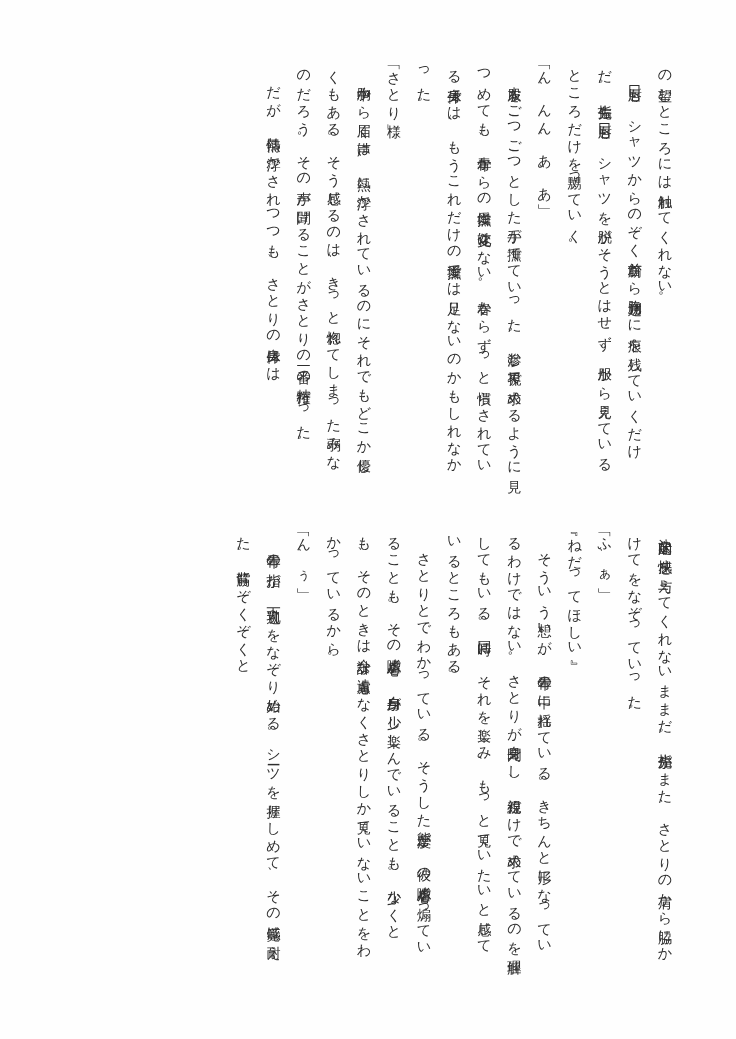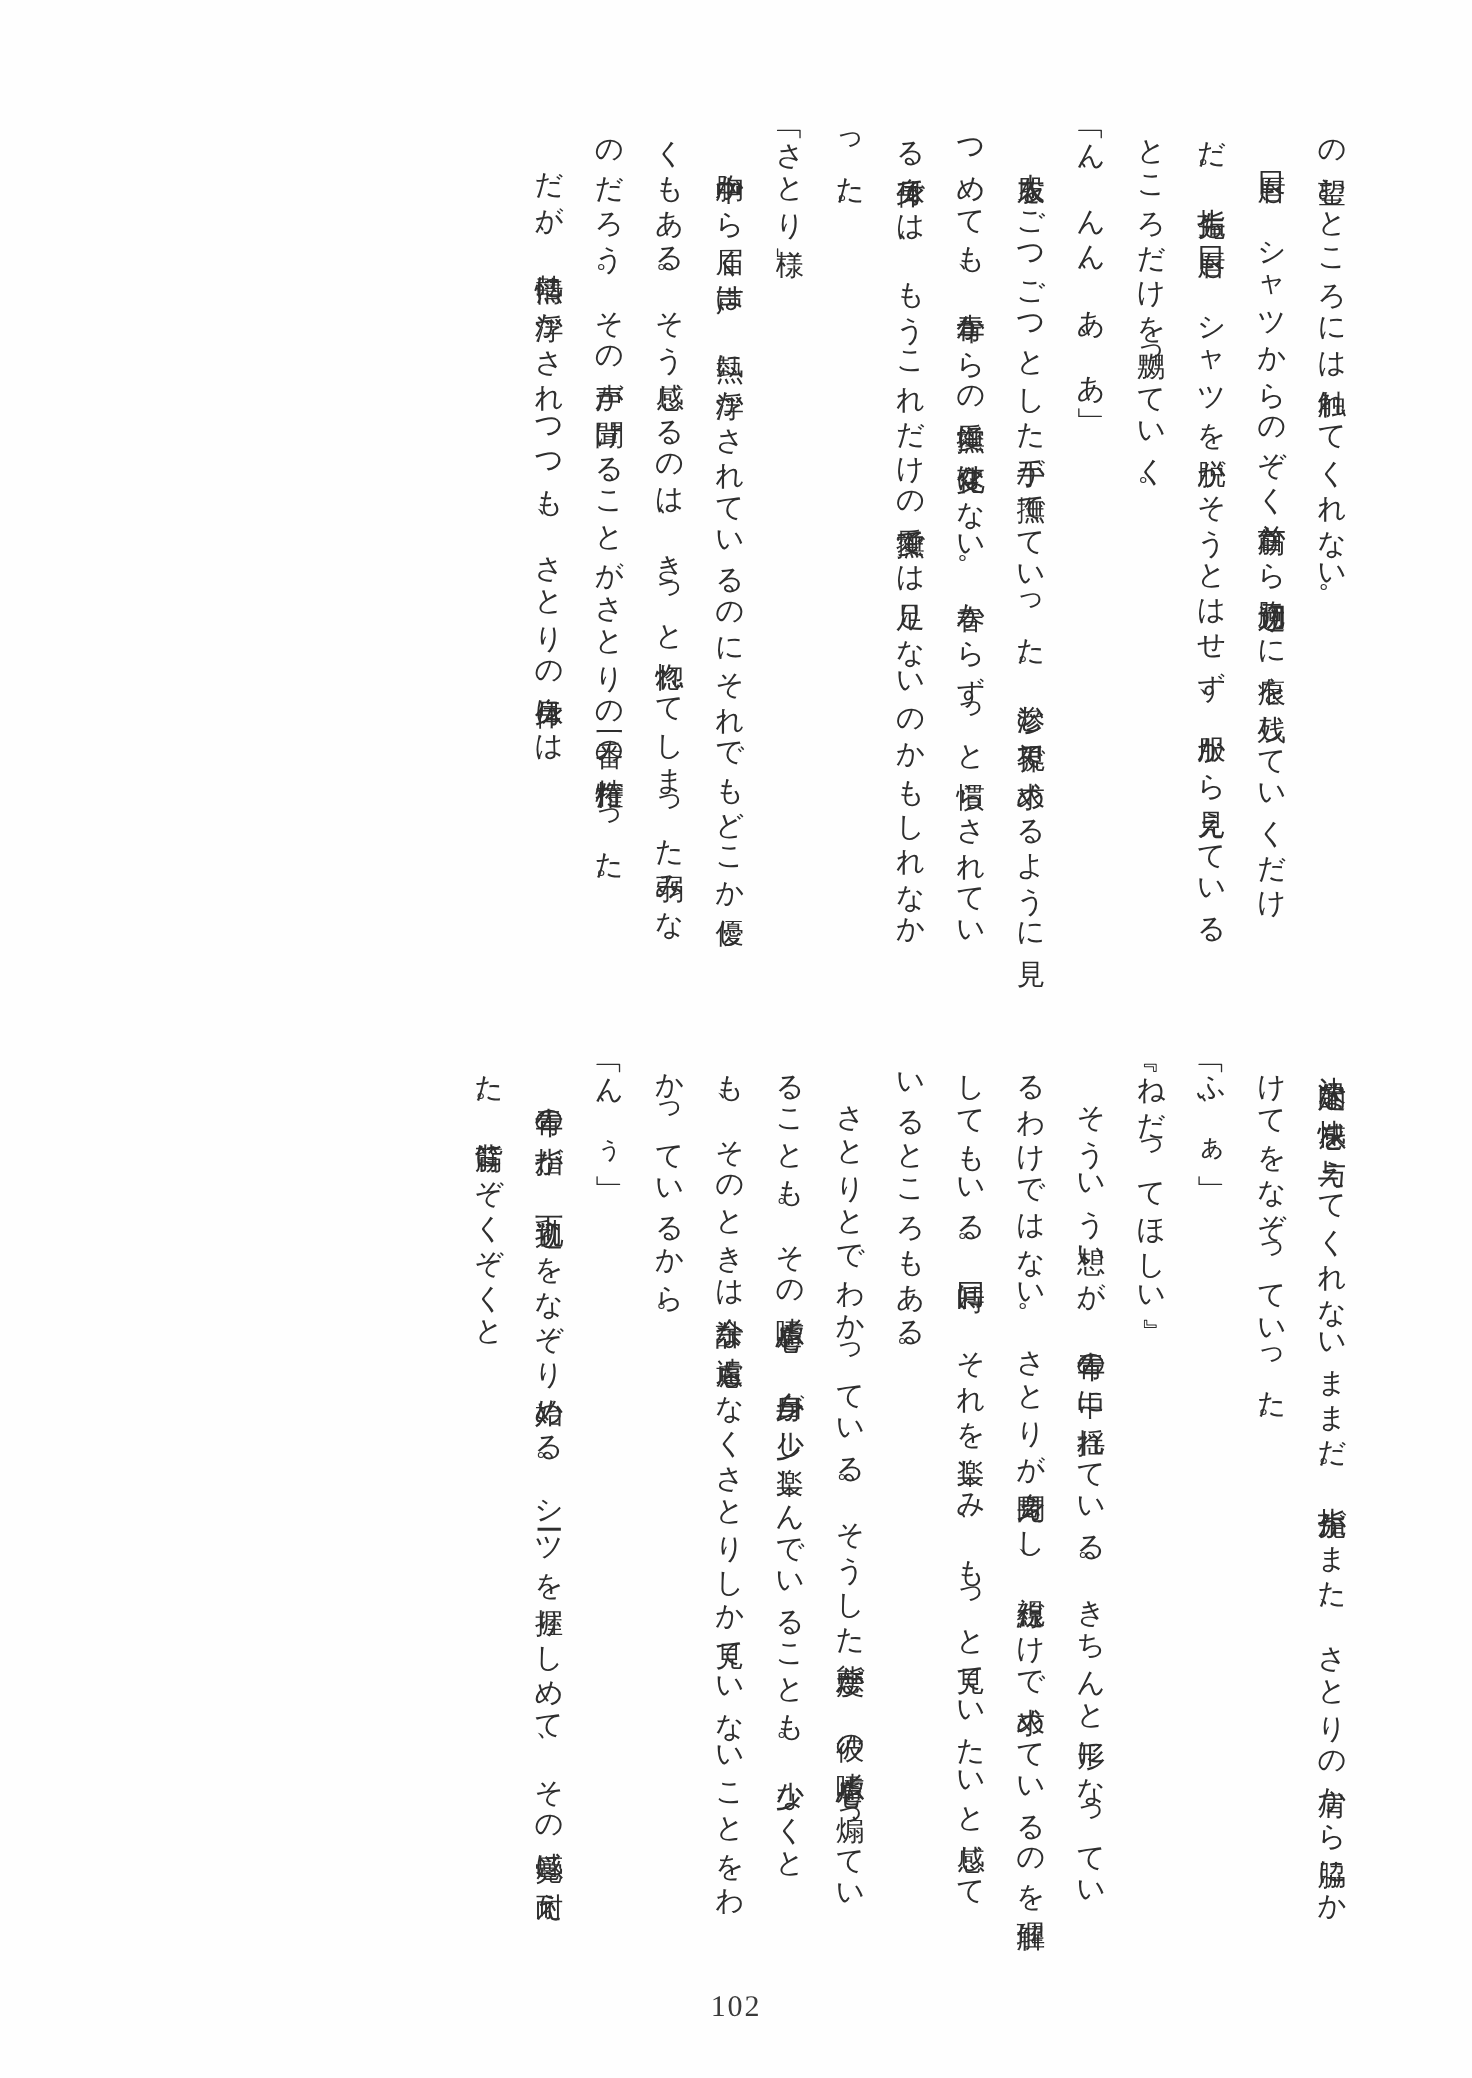--- a/index.html
+++ b/index.html
@@ -79,15 +79,14 @@
 　だが、熱情に浮かされつつも、さとりの身体には</div>
 
   <div class="text-block" id="block-lower">決定的な快感を与えてくれないままだ。指先がまた、さとりの肩から脇にかけてをなぞっていった。
 「ふ、ぁ」
 『ねだってほしい』
 　そういう想いが、青年の中に揺れている。きちんと形になっているわけではない。さとりが身悶えし、視線だけで求めているのを理解してもいる。同時に、それを楽しみ、もっと見ていたいと感じているところもある。
 　さとりとでわかっている。そうした態度が、彼の嗜虐心を煽っていることも。その嗜虐心を、自身が少し楽しんでいることも。少なくとも、そのときは余計な遠慮もなくさとりしか見ていないことをわかっているから。
 「ん、ぅ」
 　青年の指が、下乳辺りをなぞり始める。シーツを握りしめて、その感覚に耐えた。背筋にぞくぞくと</div>
 
-  <div class="page-number">102</div>
 
 </div>
 
 </body></html>

